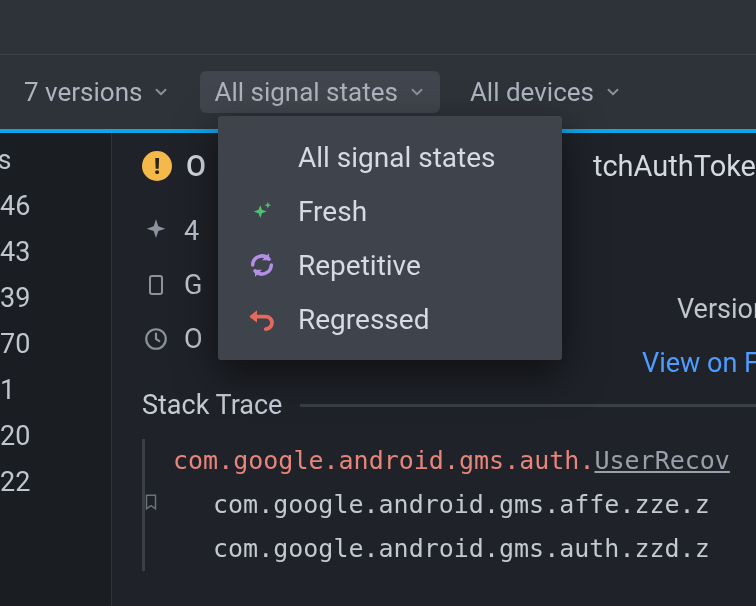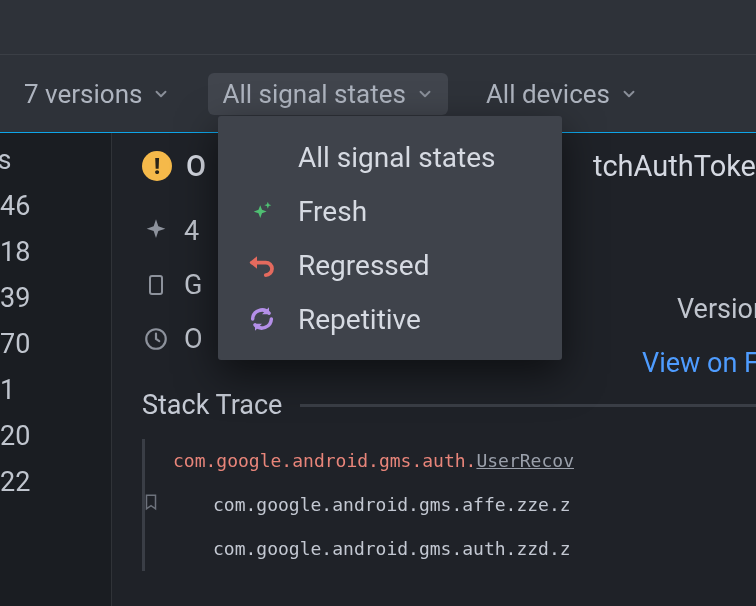--- a/index.html
+++ b/index.html
@@ -16,25 +16,25 @@
     font-size: 26px;
   }
   .top-bar {
     height: 55px;
     background: #2e3239;
     border-bottom: 1px solid #3b3f46;
   }
   .filter-bar {
     display: flex;
     align-items: center;
-    gap: 24px;
+    gap: 16px;
     padding: 18px 0 18px 10px;
     background: #2e3239;
     height: 78px;
-    border-bottom: 1px solid #0ea5e9;
+    border-bottom: 4px solid #0ea5e9;
   }
   .filter {
     display: flex;
     align-items: center;
     gap: 10px;
     color: #aeb4bf;
     cursor: pointer;
     padding: 6px 14px;
     border-radius: 6px;
     white-space: nowrap;
@@ -122,21 +122,21 @@
     flex: 1;
     height: 3px;
     background: #3a3e46;
   }
 
   .trace {
     margin-top: 18px;
     border-left: 3px solid #3a3e46;
     padding-left: 28px;
     font-family: ui-monospace, "SF Mono", Menlo, monospace;
-    font-size: 18px;
+    font-size: 25px;
     line-height: 44px;
     color: #c3c8d2;
     position: relative;
     white-space: nowrap;
   }
   .trace .pkg { color: #e8857a; }
   .trace .cls { color: #9aa0ab; text-decoration: underline; }
   .bp {
     position: absolute;
     left: -3px;
@@ -194,21 +194,21 @@
     <svg class="chev" viewBox="0 0 24 24">
         <path d="M6 9l6 6 6-6"></path>
       </svg>
   </div>
 </div>
 
 <div class="content">
   <div class="sidebar">
     <div class="sidebar-header">sers</div>
     <div class="row-num">46</div>
-    <div class="row-num">18</div>
+    <div class="row-num">43</div>
     <div class="row-num">39</div>
     <div class="row-num">70</div>
     <div class="row-num">1</div>
     <div class="row-num">20</div>
     <div class="row-num">22</div>
   </div>
 
   <div class="main">
     <div class="title-row">
       <div class="warn-badge">!</div>
@@ -281,29 +281,29 @@
   <div class="dd-item">
     <span class="dd-icon">
       <svg viewBox="0 0 24 24" width="28" height="28">
           <path fill="#4fbf72" d="M9 14l1.5 4L12 14l4-1.5L12 11l-1.5-4L9 11l-4 1.5zM17 4l.8 2.2L20 7l-2.2.8L17 10l-.8-2.2L14 7l2.2-.8z"></path>
         </svg>
     </span>
     <span>Fresh</span>
   </div>
   <div class="dd-item">
     <span class="dd-icon">
+      <svg viewBox="0 0 24 24" width="28" height="28">
+          <path fill="none" stroke="#b48fe8" stroke-width="3" stroke-linecap="round" d="M20 12a8 8 0 0 1-14 5M4 12a8 8 0 0 1 14-5"></path>
+          <path fill="#b48fe8" d="M18 2v6h-6zM6 22v-6h6z"></path>
+        </svg>
+    </span>
+    <span>Repetitive</span>
+  </div>
+  <div class="dd-item">
+    <span class="dd-icon">
       <svg viewBox="0 0 24 24" width="30" height="30">
           <path fill="none" stroke="#e46a5e" stroke-width="3" stroke-linecap="round" d="M4 10h11a5 5 0 0 1 0 10"></path>
           <path fill="#e46a5e" d="M8 5l-6 5 6 5z"></path>
         </svg>
     </span>
     <span>Regressed</span>
   </div>
-  <div class="dd-item">
-    <span class="dd-icon">
-      <svg viewBox="0 0 24 24" width="28" height="28">
-          <path fill="none" stroke="#b48fe8" stroke-width="3" stroke-linecap="round" d="M20 12a8 8 0 0 1-14 5M4 12a8 8 0 0 1 14-5"></path>
-          <path fill="#b48fe8" d="M18 2v6h-6zM6 22v-6h6z"></path>
-        </svg>
-    </span>
-    <span>Repetitive</span>
-  </div>
 </div>
 
 </body></html>

